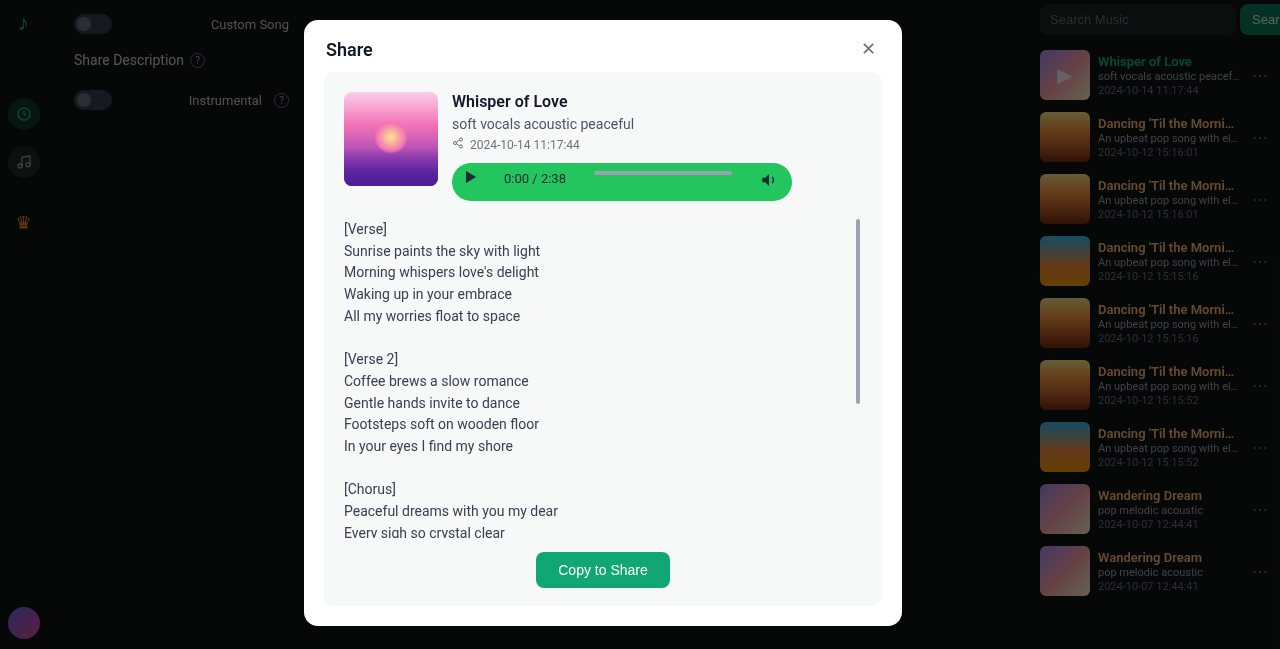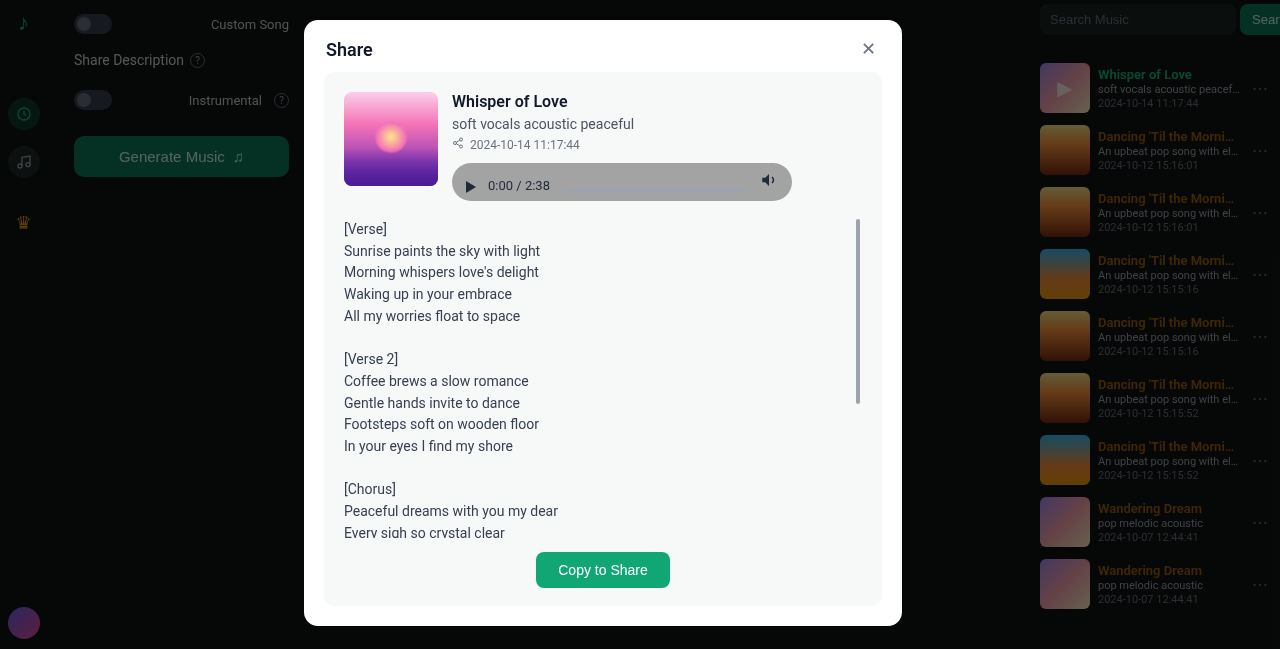--- a/index.html
+++ b/index.html
@@ -128,21 +128,21 @@
     width: 248px;
     height: 100%;
     background: #0f1613;
     padding: 4px 4px 0 4px;
     display: flex;
     flex-direction: column;
   }
   .search-row {
     display: flex;
     gap: 4px;
-    margin-bottom: 22px;
+    margin-bottom: 9px;
     padding: 0 4px;
   }
   .search-input {
     flex: 1;
     background: #1a2420;
     border: none;
     border-radius: 8px;
     padding: 8px 10px;
     color: #9ca3af;
     font-size: 13px;
@@ -185,21 +185,21 @@
   .track-meta {
     flex: 1;
     min-width: 0;
     display: flex;
     flex-direction: column;
     gap: 1px;
   }
   .track-title {
     font-size: 13px;
     font-weight: 600;
-    color: #a16207;
+    color: #fdba74;
     white-space: nowrap;
     overflow: hidden;
     text-overflow: ellipsis;
   }
   .track-title.accent { color: #10b981; }
   .track-sub {
     font-size: 11px;
     color: #9ca3af;
     white-space: nowrap;
     overflow: hidden;
@@ -289,26 +289,26 @@
     background: linear-gradient(180deg, rgba(139,92,246,0) 0%, #4c1d95 100%);
   }
   .song-info { flex: 1; display: flex; flex-direction: column; gap: 5px; }
   .song-title { font-size: 16px; font-weight: 600; color: #111827; }
   .song-tags { font-size: 14px; color: #4b5563; }
   .song-share-line { display: flex; align-items: center; gap: 6px; font-size: 12px; color: #6b7280; }
   .share-icon-mini { font-size: 12px; }
 
   
   .audio-bar {
-    background: #a3a3a3;
+    background: #22c55e;
     border-radius: 999px;
     padding: 8px 14px;
     display: flex;
-    align-items: flex-end;
-    gap: 12px;
+    align-items: flex-start;
+    gap: 28px;
     margin-top: 6px;
     width: 340px;
   }
   .play-btn {
     width: 0; height: 0;
     border-left: 10px solid #1f2937;
     border-top: 6px solid transparent;
     border-bottom: 6px solid transparent;
     cursor: pointer;
   }
@@ -396,24 +396,20 @@
   </div>
 
   <div class="row-toggle" style="margin-top:14px">
     <div class="toggle"></div>
     <span class="label-small" style="display:flex;align-items:center;gap:12px">
       <span>Instrumental</span>
       <span class="help-dot">?</span>
     </span>
   </div>
 
-  <button class="generate-btn">
-    <span>Generate Music</span>
-    <span>♫</span>
-  </button>
 </div>
 
 <div class="right-col">
   <div class="search-row">
     <input class="search-input" placeholder="Search Music" style="">
     <button class="search-btn">Search</button>
   </div>
   <div class="track-list" id="track-list">
       <div class="track-item">
         <div class="thumb pastel">

